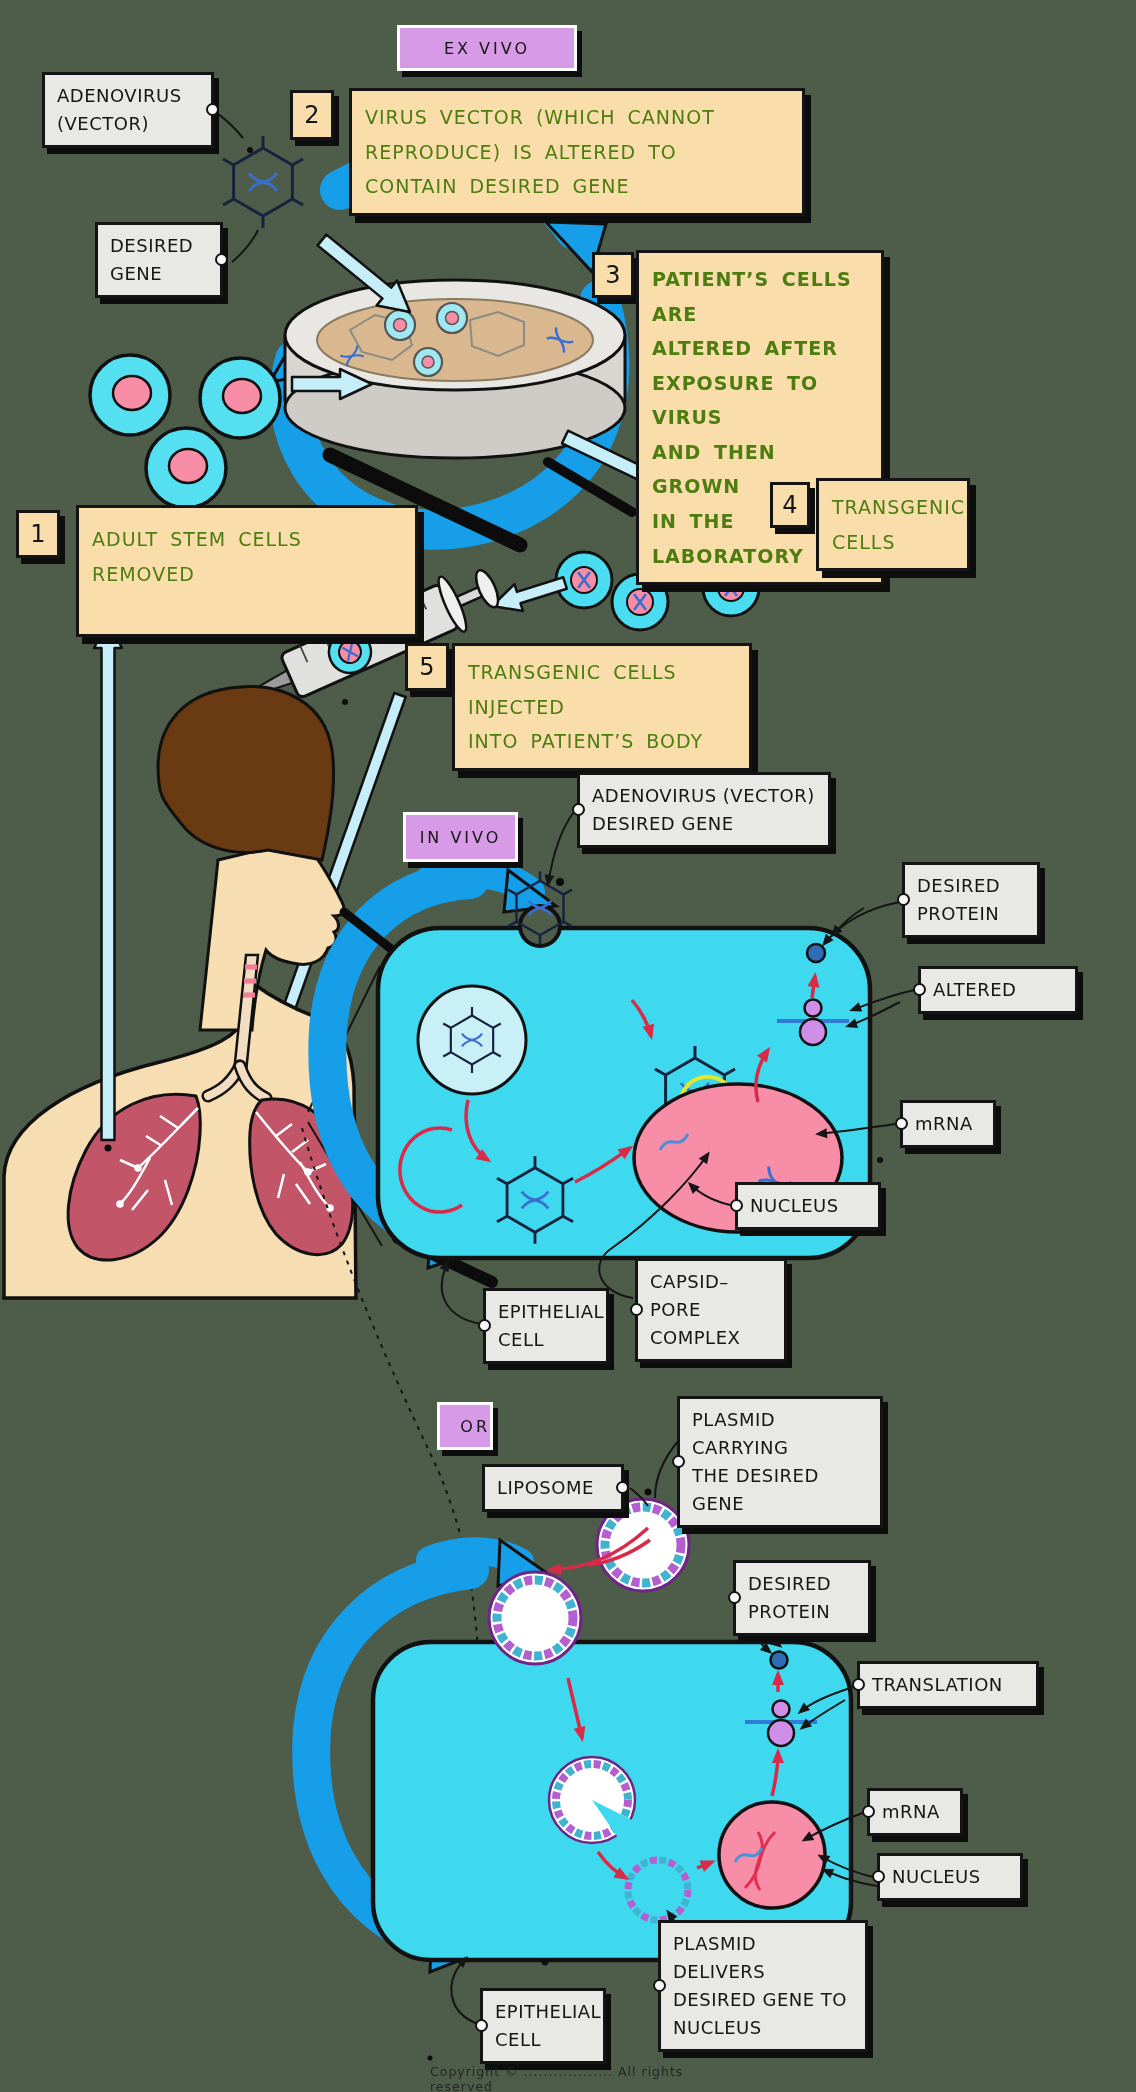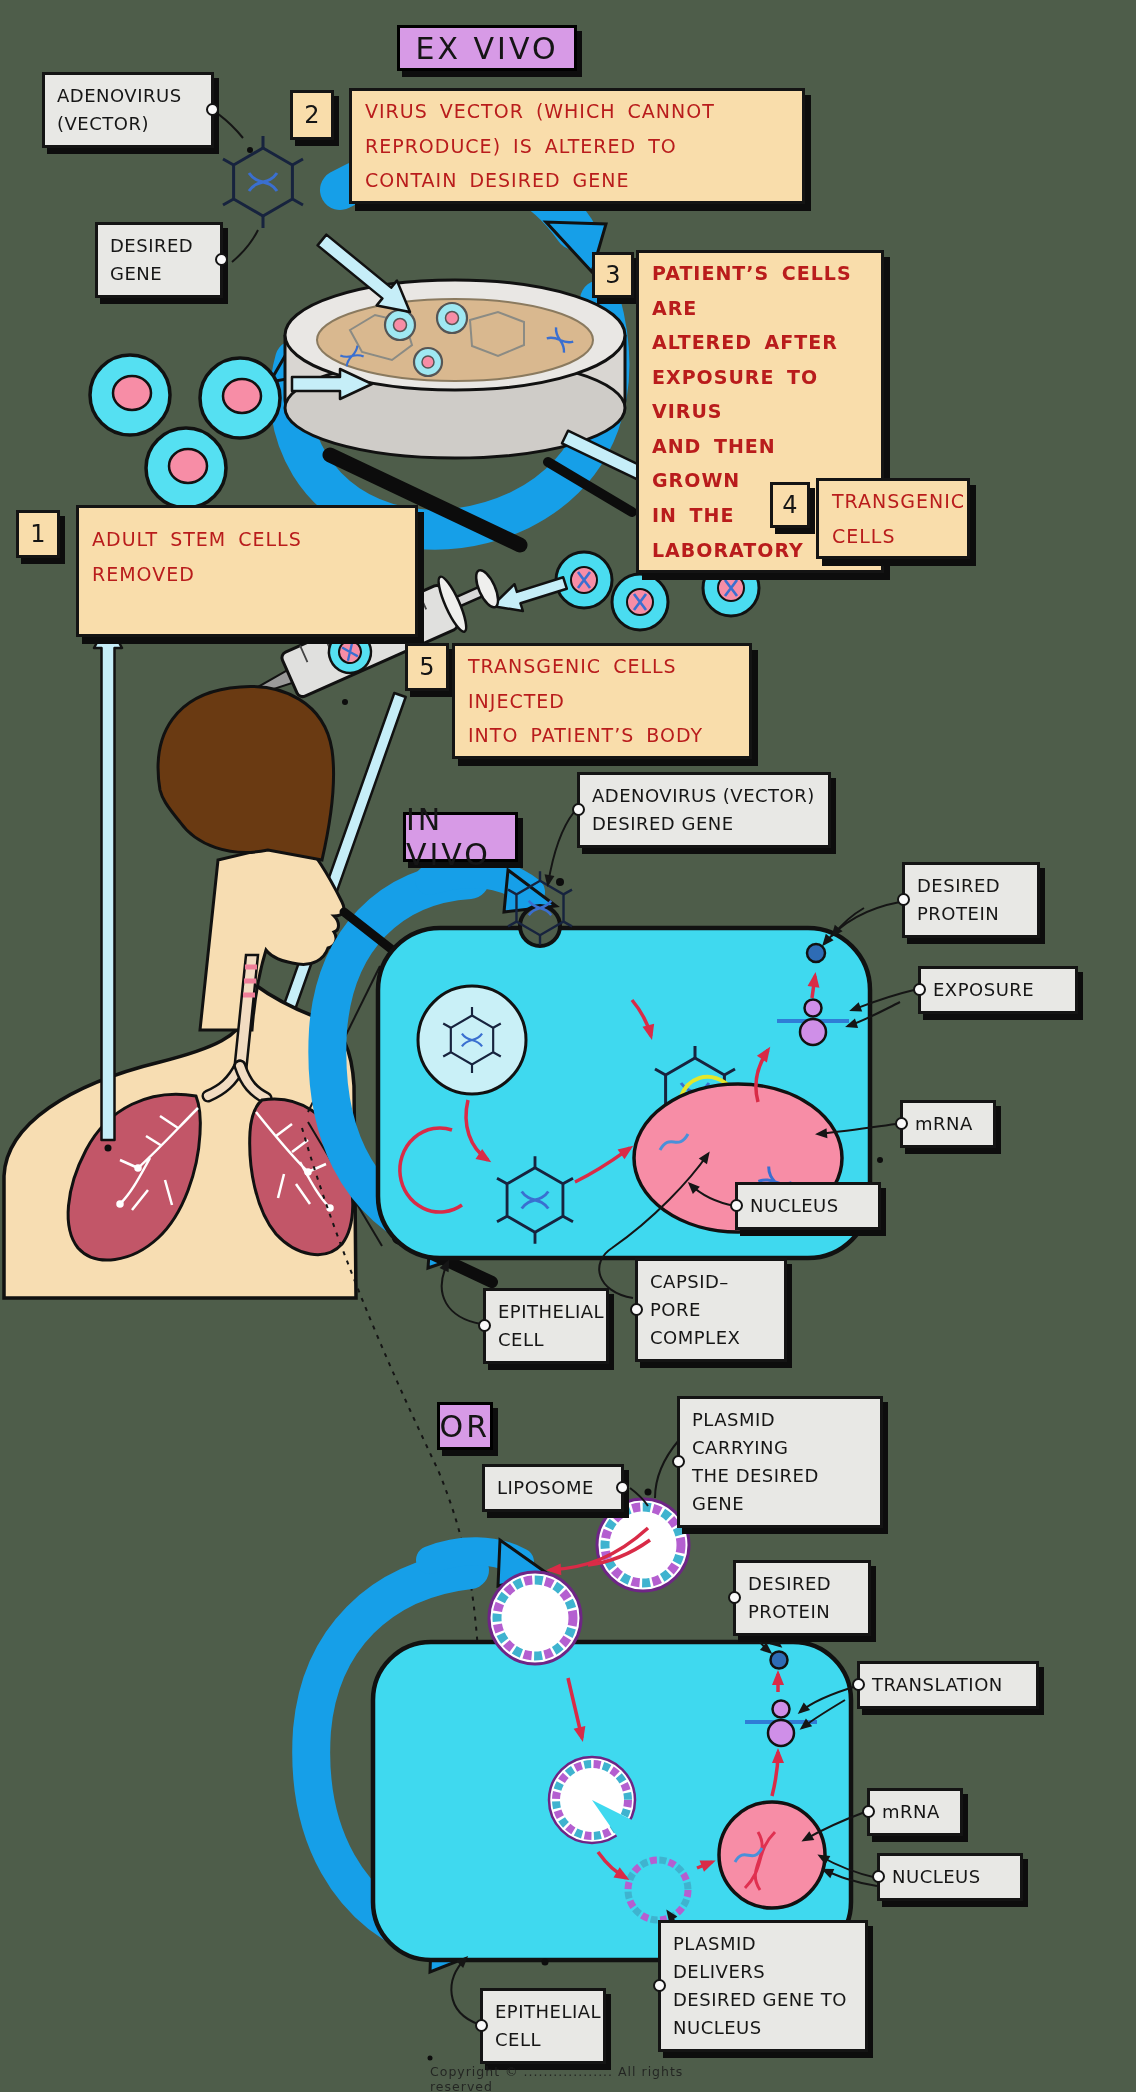--- a/index.html
+++ b/index.html
@@ -8,26 +8,26 @@
   .abs{position:absolute;box-sizing:border-box;}
   svg.art{position:absolute;left:0;top:0;}
   .tag{background:#e8e8e5;border:3px solid #141414;box-shadow:5px 6px 0 #0d0d0d;
        padding:7px 12px;font-size:18px;line-height:1.55;letter-spacing:.5px;
        white-space:pre-line;color:#161616;}
   .hole{position:absolute;width:9px;height:9px;border:2.5px solid #141414;border-radius:50%;
         background:#fafafa;top:calc(50% - 7px);}
   .hole.left{left:-8px;}
   .hole.right{right:-8px;}
   .step-box{background:#f9ddab;border:3px solid #141414;box-shadow:6px 7px 0 #0d0d0d;
-        padding:3px 13px;font-size:19px;line-height:1.82;letter-spacing:1px;word-spacing:5px;
-        white-space:pre-line;color:#b91c1c;}
+        padding:9px 13px;font-size:19px;line-height:1.82;letter-spacing:1px;word-spacing:5px;
+        white-space:pre-line;color:#4d7c0f;}
   .chip{background:#f9ddab;border:3px solid #141414;box-shadow:5px 6px 0 #0d0d0d;
         display:flex;align-items:center;justify-content:center;font-size:24px;}
-  .section-chip{background:#d79ae6;border:3px solid #000000;box-shadow:5px 6px 0 #0d0d0d;
-        display:flex;align-items:center;justify-content:center;font-size:30px;letter-spacing:3px;}
+  .section-chip{background:#d79ae6;border:3px solid #ffffff;box-shadow:5px 6px 0 #0d0d0d;
+        display:flex;align-items:center;justify-content:center;font-size:16px;letter-spacing:3px;}
   .footer-smudge{font-size:12.5px;color:#1c1c1c;filter:blur(0.7px);opacity:.85;letter-spacing:1px;}
 </style>
 </head>
 <body>
 
 <div id="stage">
 
 <svg class="art" width="1136" height="2092" viewBox="0 0 1136 2092">
   <defs>
     <marker id="mred" markerUnits="userSpaceOnUse" markerWidth="18" markerHeight="18" refX="12" refY="8" orient="auto">
@@ -328,21 +328,21 @@
 <div class="abs section-chip" style="left:403px;top:780px;width:115px;height:50px;margin-top:32px;">
       <span>IN VIVO</span>
     </div>
 
 <div class="abs tag" style="left:577px;top:772px;width:254px;"><span class="hole left"></span><span>ADENOVIRUS (VECTOR)
 DESIRED GENE</span></div>
 
 <div class="abs tag" style="left:902px;top:862px;width:138px;"><span class="hole left"></span><span>DESIRED
 PROTEIN</span></div>
 
-<div class="abs tag" style="left:918px;top:966px;width:160px;"><span class="hole left"></span><span>EXPOSURE</span></div>
+<div class="abs tag" style="left:918px;top:966px;width:160px;"><span class="hole left"></span><span>ALTERED</span></div>
 
 <div class="abs tag" style="left:900px;top:1100px;width:96px;"><span class="hole left"></span><span>mRNA</span></div>
 
 <div class="abs tag" style="left:735px;top:1182px;width:146px;"><span class="hole left"></span><span>NUCLEUS</span></div>
 
 <div class="abs tag" style="left:635px;top:1258px;width:152px;"><span class="hole left"></span><span>CAPSID–PORE
 COMPLEX</span></div>
 
 <div class="abs tag" style="left:483px;top:1288px;width:126px;"><span class="hole left"></span><span>EPITHELIAL
 CELL</span></div>

